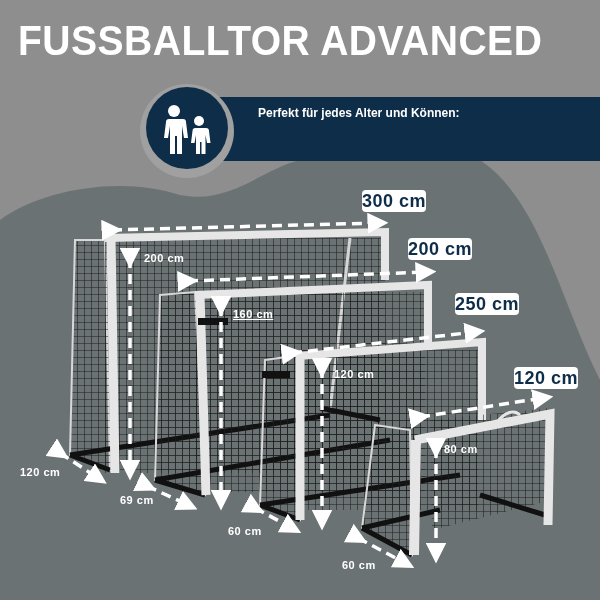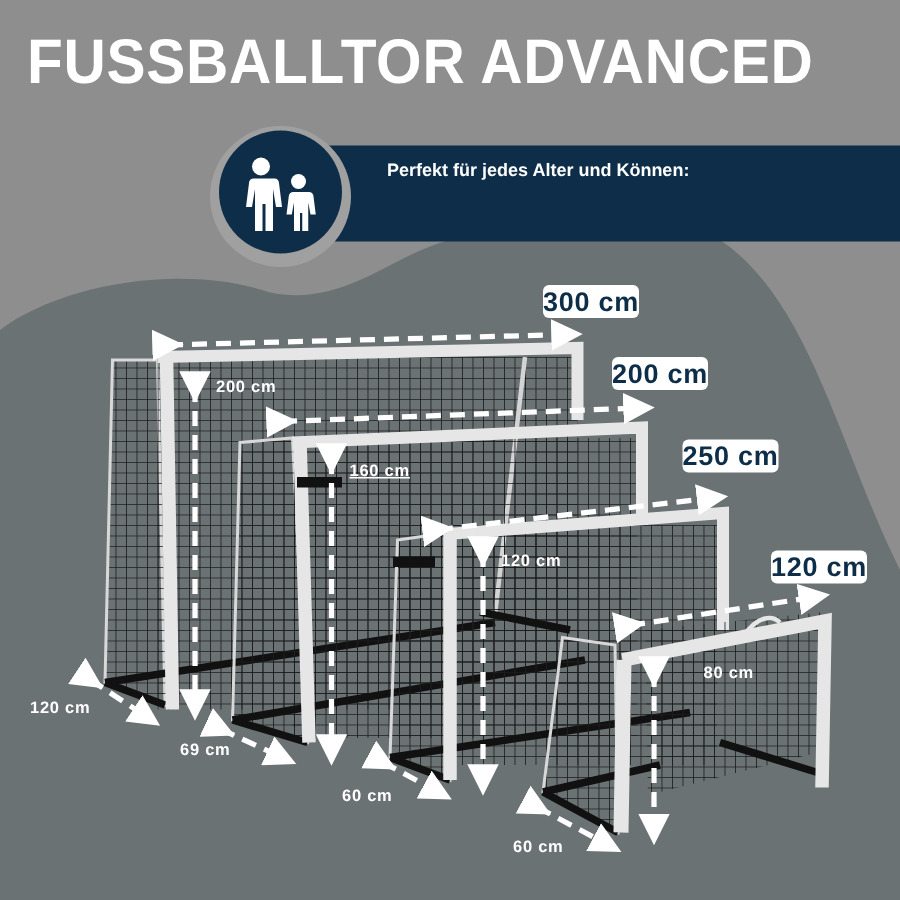--- a/index.html
+++ b/index.html
@@ -131,18 +131,18 @@
 </svg>
 
 <div class="size-label" style="left:362px; top:190px;">300 cm</div>
 <div class="size-label" style="left:408px; top:238px;">200 cm</div>
 <div class="size-label" style="left:455px; top:293px;">250 cm</div>
 <div class="size-label" style="left:514px; top:367px;">120 cm</div>
 
 <div class="dim-label" style="left:144px; top:252px;">200 cm</div>
 <div class="dim-label" style="left:233px; top:308px;text-decoration:underline;">160 cm</div>
 <div class="dim-label" style="left:334px; top:368px;">120 cm</div>
-<div class="dim-label" style="left:469px; top:443px;text-align:right;">80 cm</div>
+<div class="dim-label" style="left:444px; top:443px;text-align:right;">80 cm</div>
 
 <div class="dim-label" style="left:20px; top:466px;">120 cm</div>
 <div class="dim-label" style="left:120px; top:494px;">69 cm</div>
 <div class="dim-label" style="left:228px; top:525px;">60 cm</div>
 <div class="dim-label" style="left:342px; top:559px;">60 cm</div>
 
 </body></html>

